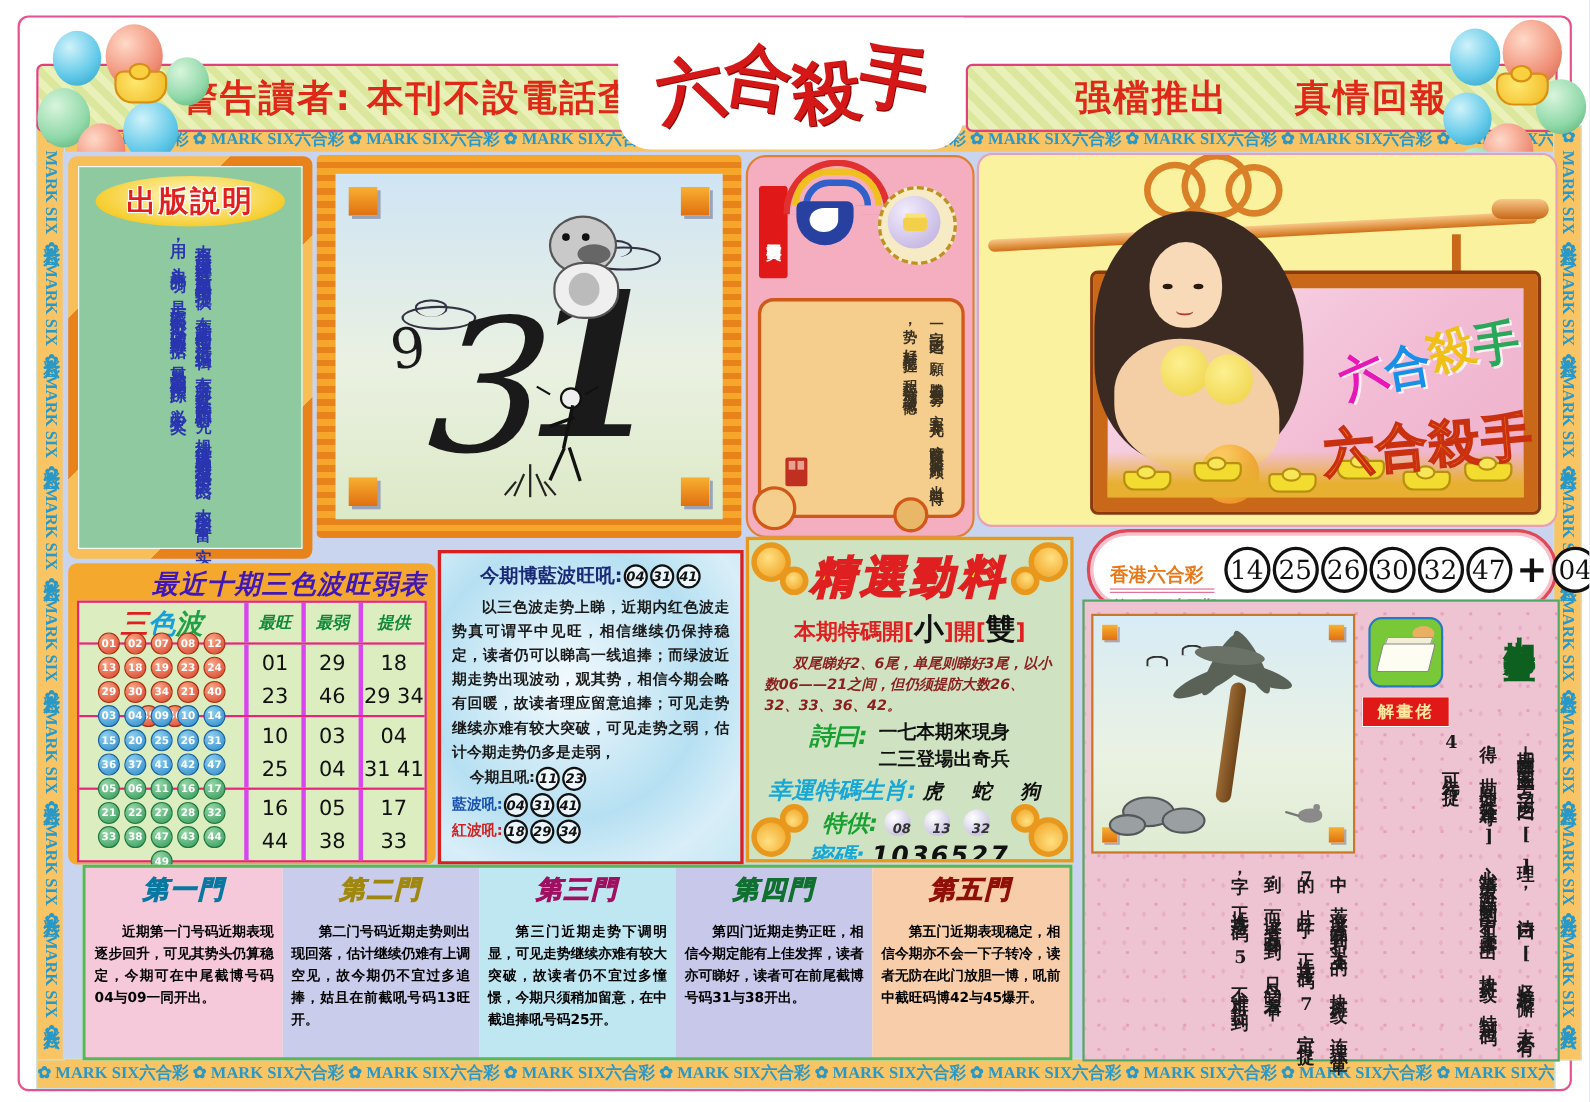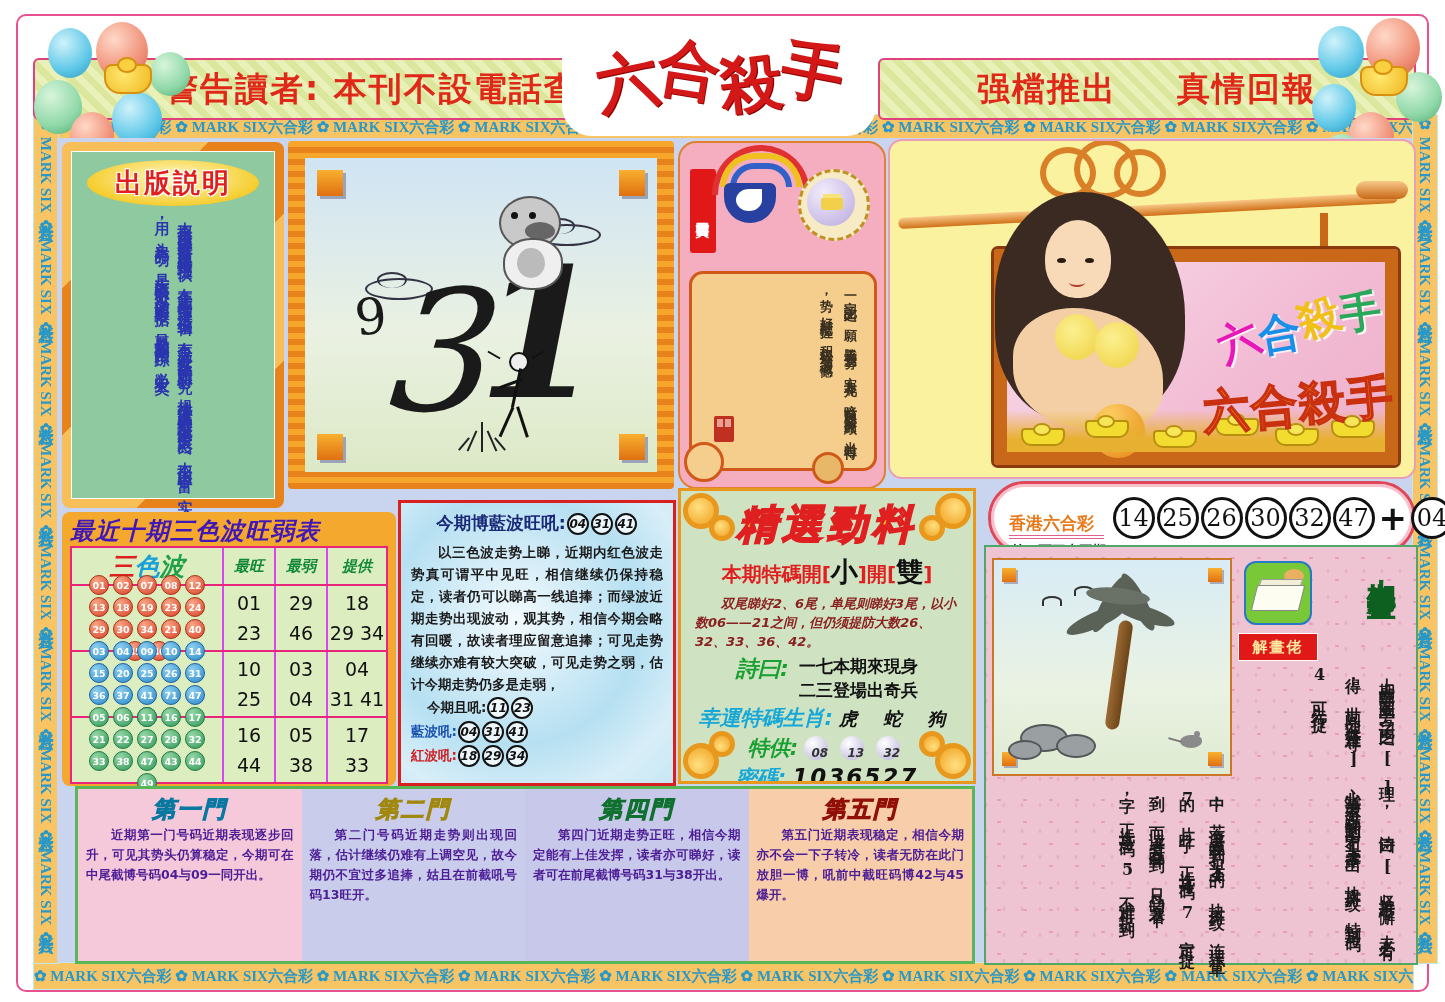--- a/index.html
+++ b/index.html
@@ -130,25 +130,25 @@
            box-shadow:inset 0 0 0 3px #F8C0CC;display:flex;align-items:center;box-sizing:border-box;padding:0 10px 0 18px;}
   .res-label{color:#E87818;font-size:17px;font-weight:bold;white-space:nowrap;border-bottom:4px double #E06090;line-height:1.35;margin-top:36px;}
   .res-issue{color:#333;font-size:13.5px;font-weight:bold;font-style:italic;white-space:nowrap;margin-top:3px;}
   .res-nums{display:flex;align-items:center;margin-left:8px;}
   .ball.res-ball{width:42px;height:42px;border:3px solid #111;border-radius:50%;background:#fff;color:#111;
        display:inline-flex;align-items:center;justify-content:center;font-size:24px;font-family:"DejaVu Serif",serif;margin:0 1px;box-sizing:border-box;}
   .res-plus{font-size:34px;color:#111;margin:0 3px;font-weight:bold;line-height:1;}
 
   
   .ctable{position:absolute;left:62px;top:512px;width:334px;height:274px;background:#F5A82E;border-radius:8px;box-sizing:border-box;padding:4px 8px;}
-  .ctable-title{color:#4018B8;font-size:24px;font-weight:bold;text-align:left;letter-spacing:1px;line-height:30px;font-style:italic;}
+  .ctable-title{color:#4018B8;font-size:24px;font-weight:bold;text-align:right;letter-spacing:1px;line-height:30px;font-style:italic;}
   .ctable-grid{border:2px solid #E8247C;background:#DCEDBF;}
   .ct-row{display:flex;border-top:2px solid #E8247C;}
   .ct-row:first-child{border-top:none;}
-  .ct-cell{border-left:2px solid #d946ef;box-sizing:border-box;display:flex;align-items:center;justify-content:center;flex-direction:column;}
+  .ct-cell{border-left:4px solid #d946ef;box-sizing:border-box;display:flex;align-items:center;justify-content:center;flex-direction:column;}
   .ct-cell:first-child{border-left:none;}
   .ct-w0{width:150px;} .ct-w1{width:52px;} .ct-w2{width:52px;} .ct-w3{flex:1;}
   .ct-head{height:36px;}
   .wave-word span{font-size:25px;font-weight:bold;font-style:italic;}
   .wave-word span:nth-child(1){color:#E02020;}
   .wave-word span:nth-child(2){color:#18A0D8;}
   .wave-word span:nth-child(3){color:#20A048;}
   .ct-h{color:#108838;font-size:15px;font-weight:bold;font-style:italic;}
   .ct-balls{flex-direction:row;flex-wrap:wrap;align-content:center;padding:2px 4px;height:64px;}
   .ball.tb{width:18px;height:18px;border-radius:50%;color:#fff;font-size:9.5px;font-weight:bold;
@@ -215,21 +215,21 @@
   .mouse{position:absolute;right:28px;bottom:26px;width:22px;height:13px;background:#8A8A8A;border-radius:50% 40% 50% 50%;}
   .mouse::before{content:"";position:absolute;left:-12px;top:4px;width:14px;height:2px;background:#777;border-radius:2px;transform:rotate(16deg);}
   .mouse::after{content:"";position:absolute;right:2px;top:-4px;width:6px;height:6px;background:#8A8A8A;border-radius:50%;}
   .bird{position:absolute;width:16px;height:8px;border:2px solid #333;border-top:none;border-radius:0 0 50% 50%;transform:rotate(180deg);background:transparent;}
 
   
   .doors{position:absolute;left:75px;top:786px;width:900px;height:178px;border:3px solid #58B858;box-shadow:0 0 0 2px #fff inset;
          display:flex;box-sizing:border-box;background:#fff;}
   .door{flex:1;padding:5px 8px 4px;box-sizing:border-box;}
   .door-title{text-align:center;font-size:23px;font-weight:bold;font-style:italic;letter-spacing:2px;line-height:30px;}
-  .door-body{margin-top:1px;color:#4c1d95;font-size:12.5px;font-weight:bold;line-height:20px;text-align:justify;text-indent:2em;}
+  .door-body{margin-top:13px;color:#000000;font-size:12.5px;font-weight:bold;line-height:20px;text-align:justify;text-indent:2em;}
   .door1{background:#F6C9DA;} .door1 .door-title{color:#20C8E0;-webkit-text-stroke:1px #0878A0;}
   .door2{background:#CACCEC;} .door2 .door-title{color:#F0E018;-webkit-text-stroke:1px #A08810;}
   .door3{background:#BFE7F2;} .door3 .door-title{color:#F020A8;-webkit-text-stroke:1px #A01060;}
   .door4{background:#C8C8EA;} .door4 .door-title{color:#30B058;-webkit-text-stroke:1px #107030;}
   .door5{background:#F7CEA9;} .door5 .door-title{color:#F03018;-webkit-text-stroke:1px #901008;}
 </style>
 </head>
 <body>
 
 <div class="page">
@@ -451,21 +451,21 @@
             <span class="ball tb blue">10</span>
             <span class="ball tb blue">14</span>
             <span class="ball tb blue">15</span>
             <span class="ball tb blue">20</span>
             <span class="ball tb blue">25</span>
             <span class="ball tb blue">26</span>
             <span class="ball tb blue">31</span>
             <span class="ball tb blue">36</span>
             <span class="ball tb blue">37</span>
             <span class="ball tb blue">41</span>
-            <span class="ball tb blue">71</span>
+            <span class="ball tb blue">42</span>
             <span class="ball tb blue">47</span>
             <span class="ball tb blue">48</span>
           </div>
         <div class="ct-cell ct-w1 ct-val">10
 25</div>
         <div class="ct-cell ct-w2 ct-val">03
 04</div>
         <div class="ct-cell ct-w3 ct-val">04
 31 41</div>
       </div>
@@ -591,20 +591,24 @@
 
   <div class="doors">
     <div class="door door1">
       <div class="door-title">第一門</div>
       <div class="door-body">近期第一门号码近期表现逐步回升，可见其势头仍算稳定，今期可在中尾截博号码04与09一同开出。</div>
     </div>
     <div class="door door2">
       <div class="door-title">第二門</div>
       <div class="door-body">第二门号码近期走势则出现回落，估计继续仍难有上调空见，故今期仍不宜过多追捧，姑且在前截吼号码13旺开。</div>
     </div>
+    <div class="door door3">
+      <div class="door-title">第三門</div>
+      <div class="door-body">第三门近期走势下调明显，可见走势继续亦难有较大突破，故读者仍不宜过多憧憬，今期只须稍加留意，在中截追捧吼号码25开。</div>
+    </div>
     <div class="door door4">
       <div class="door-title">第四門</div>
       <div class="door-body">第四门近期走势正旺，相信今期定能有上佳发挥，读者亦可睇好，读者可在前尾截博号码31与38开出。</div>
     </div>
     <div class="door door5">
       <div class="door-title">第五門</div>
       <div class="door-body">第五门近期表现稳定，相信今期亦不会一下子转冷，读者无防在此门放胆一博，吼前中截旺码博42与45爆开。</div>
     </div>
   </div>
 

